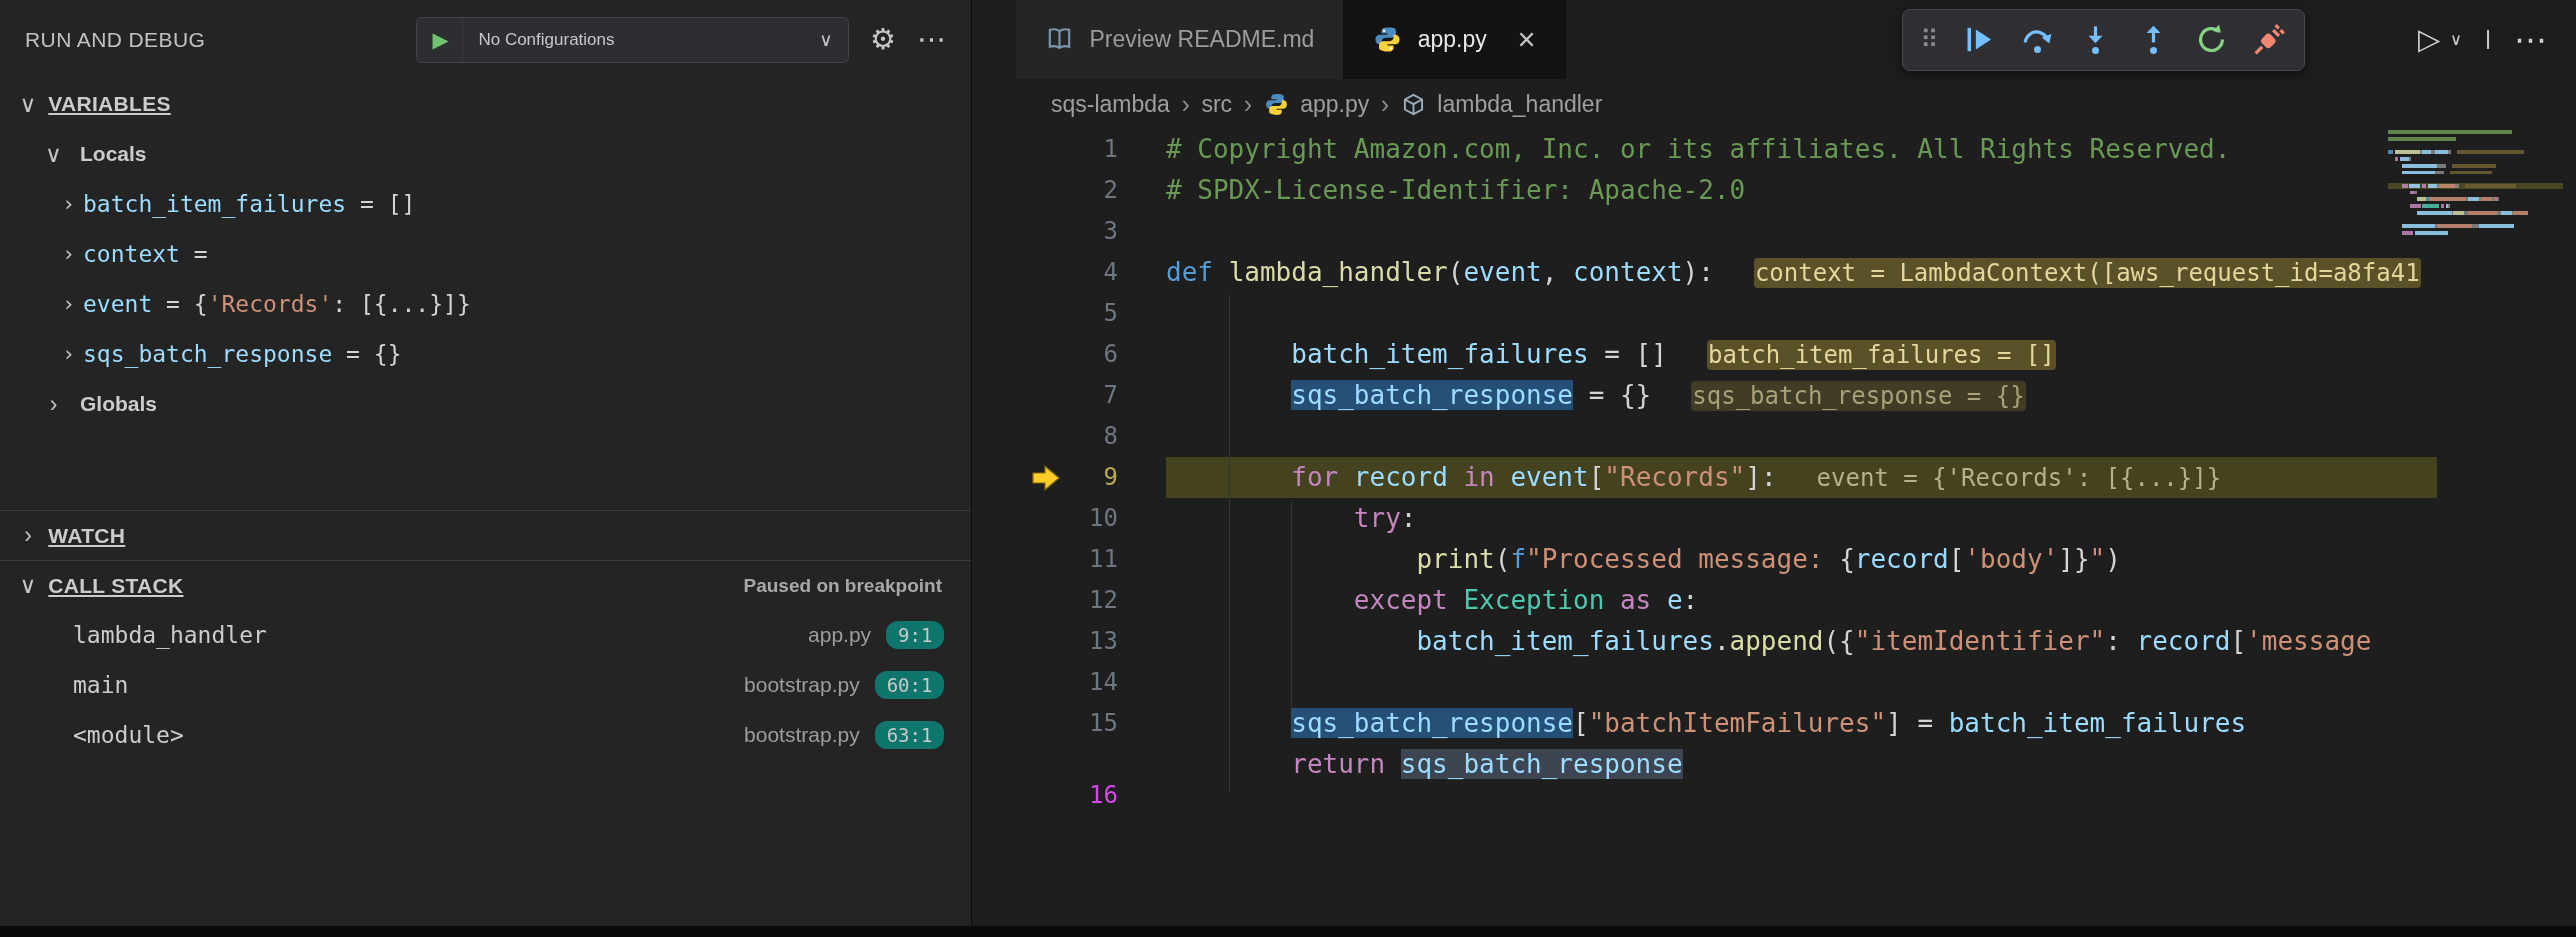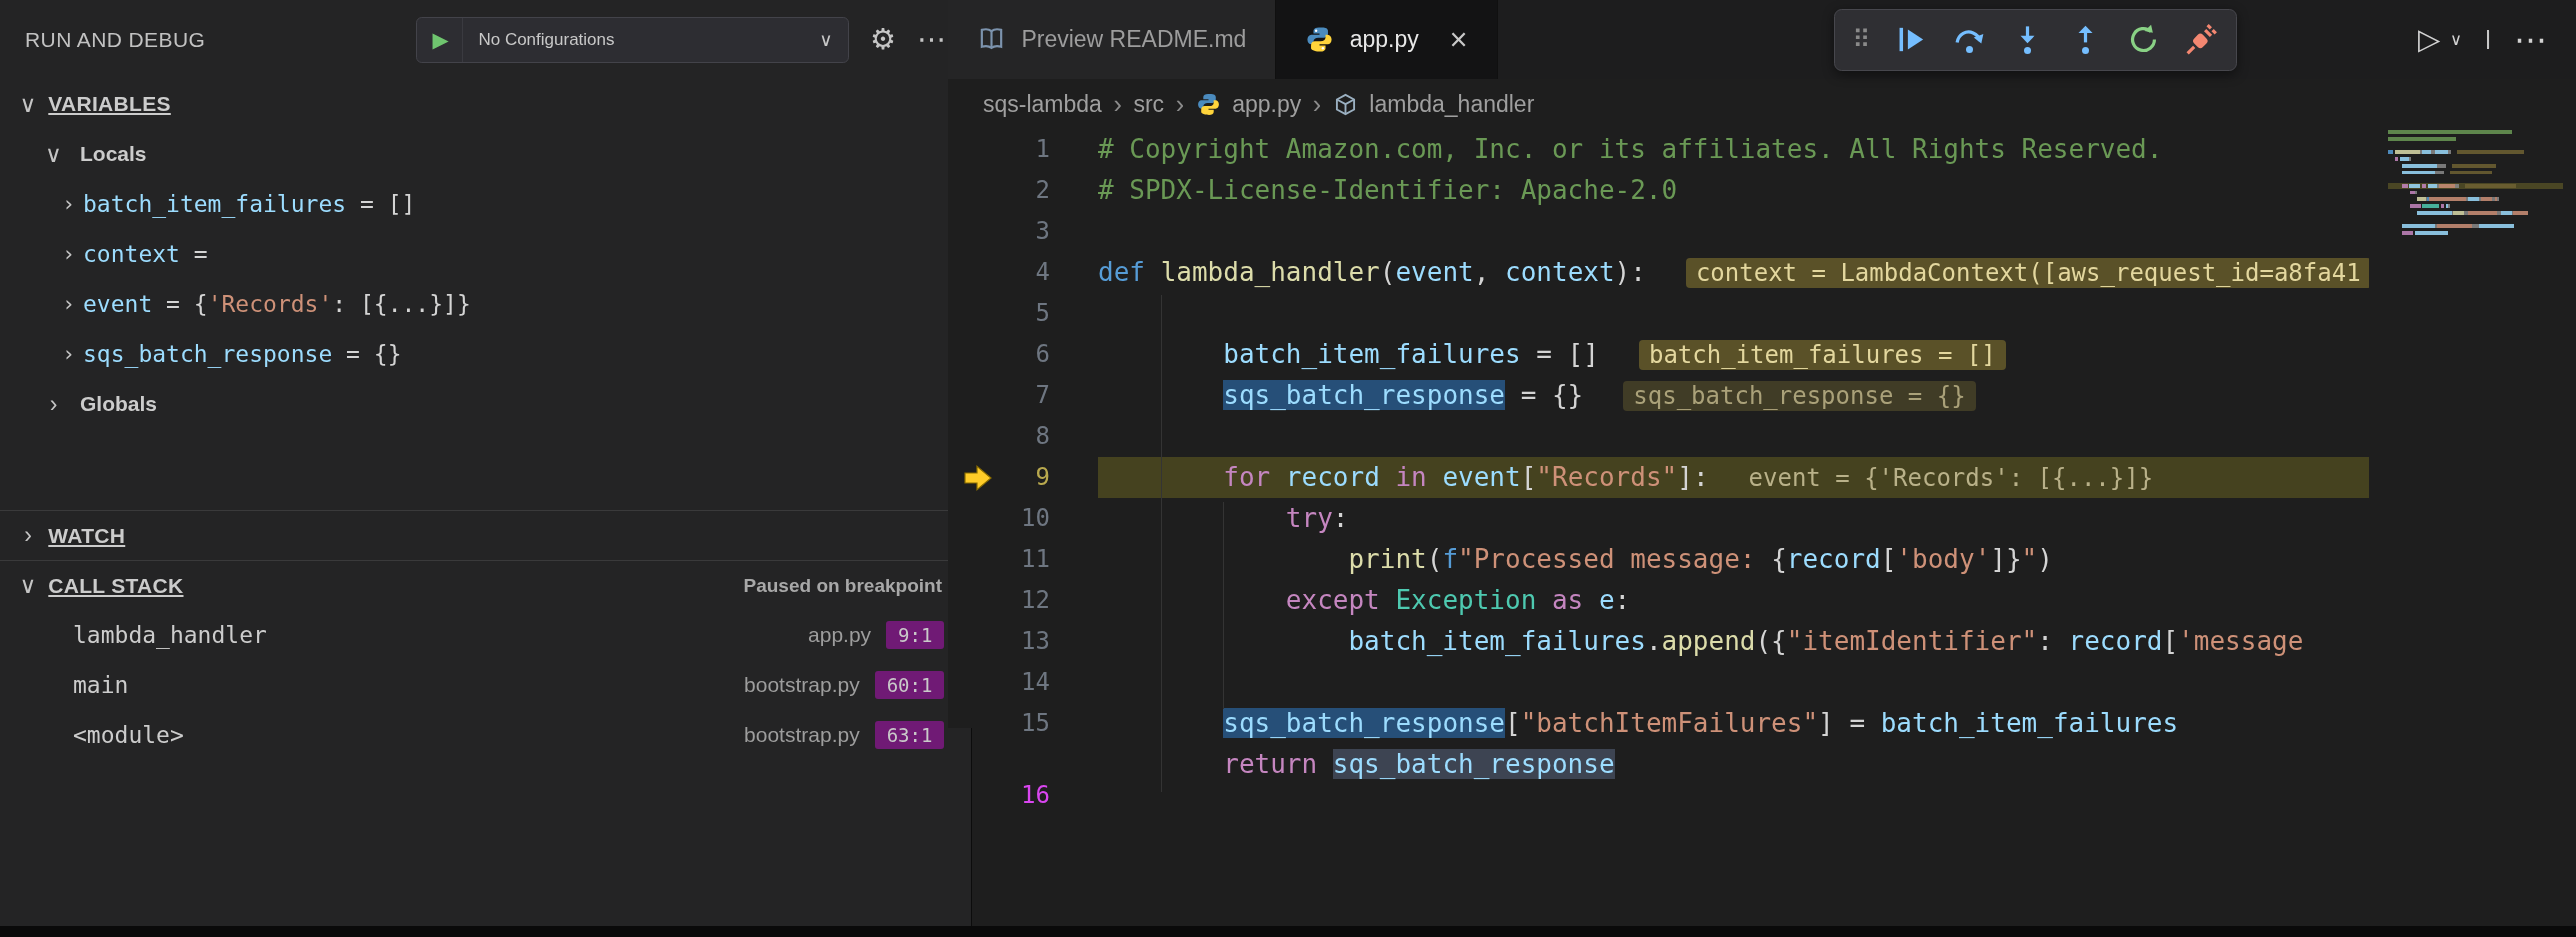--- a/index.html
+++ b/index.html
@@ -38,25 +38,25 @@
   .pause-status { margin-left:auto; padding-right:29px; font-size:19px; font-weight:700; color:#a8a8a8; }
 
   .vrow { height:50px; display:flex; align-items:center; padding-left:54px;
           font-family:"DejaVu Sans Mono", monospace; font-size:23px; white-space:pre; overflow:hidden; cursor:pointer; }
   .vrow .chev { font-size:21px; }
   .vname { }
 
   .frow { height:50px; display:flex; align-items:center; padding:0 27px 0 73px; cursor:pointer; }
   .fname { font-family:"DejaVu Sans Mono", monospace; font-size:23px; color:#cccccc; }
   .ffile { margin-left:auto; color:#9d9d9d; font-size:21px; }
-  .fpos  { margin-left:15.4px; background:#701a75; border-radius:3px; padding:2.9px 11.6px; font-size:19px; color:#c9c9c9;
+  .fpos  { margin-left:15.4px; background:#0f766e; border-radius:12px; padding:2.9px 11.6px; font-size:19px; color:#c9c9c9;
            font-family:"DejaVu Sans Mono", monospace; }
 
   
-  .editor { position:absolute; left:948px; top:0; right:0; height:728px; background:#1e1e1e; }
+  .editor { position:absolute; left:1016px; top:0; right:0; height:728px; background:#1e1e1e; }
 
   .tabbar { height:79px; background:#1d1d1e; display:flex; align-items:stretch; position:relative; }
   .tab { display:flex; align-items:center; gap:15.4px; padding:0 29px; font-size:23px; border-right:1px solid #101010; cursor:pointer; }
   .tab.inactive { background:#252526; color:#9d9d9d; }
   .tab.active   { background:#131314; color:#e8e8e8; }
   .tab-close { margin-left:15.4px; font-size:31px; color:#c8c8c8; line-height:1; }
   .editor-actions { position:absolute; right:0; top:0; height:79px; display:flex; align-items:center; gap:25px; padding-right:29px; color:#d2d2d2; }
   .ea { cursor:pointer; line-height:1; }
   .ea.run { font-size:29px; }
   .ea.chevsm { font-size:16.4px; margin-left:-15.4px; }
@@ -89,21 +89,21 @@
   .cl.current .num { color:#b9a94e; }
   .cl.cursor .num { color:#d946ef;margin-top:31px; }
   .exec-arrow { position:absolute; left:13.5px; top:4.8px; width:32px; height:32px; }
 
   .s-com{color:var(--com,#6A9955);} .s-kw{color:var(--kw,#C586C0);} .s-kd{color:var(--kd,#569CD6);}
   .s-fn{color:var(--fn,#DCDCAA);} .s-var{color:var(--vr,#9CDCFE);} .s-str{color:var(--str,#CE9178);}
   .s-cls{color:var(--cls,#4EC9B0);} .s-pl{color:var(--pl,#D4D4D4);}
   .s-varhlb{color:var(--vr,#9CDCFE); background:var(--hlBlue,#264f78);}
   .s-varhlg{color:var(--vr,#9CDCFE); background:var(--hlGray,#3d4452);}
 
-  .hint { margin-left:40px; font-size:24px; border-radius:3.9px; padding:1px 10px; }
+  .hint { margin-left:40px; font-size:24px; border-radius:3.9px; padding:1px 1px; }
   .hint.hi { background:var(--hintHiBg,#5a5128); color:var(--hintHiFg,#e3d79e); }
   .hint.lo { background:var(--hintLoBg,#403c26); color:var(--hintLoFg,#aaa179); }
   .hint.plain { background:none; padding:0; color:var(--hintPlain,#b9b189); }
 
   .guide { position:absolute; width:1px; background:#343434; }
 
   .minimap { position:absolute; right:13.5px; top:129px; width:175px; }
   .mm-row { height:6.7px; display:flex; align-items:center; }
   .mm-row span { height:3.9px; flex:none; opacity:.85; }
   .mm-row.mm-cur { background:#4a4624; }

